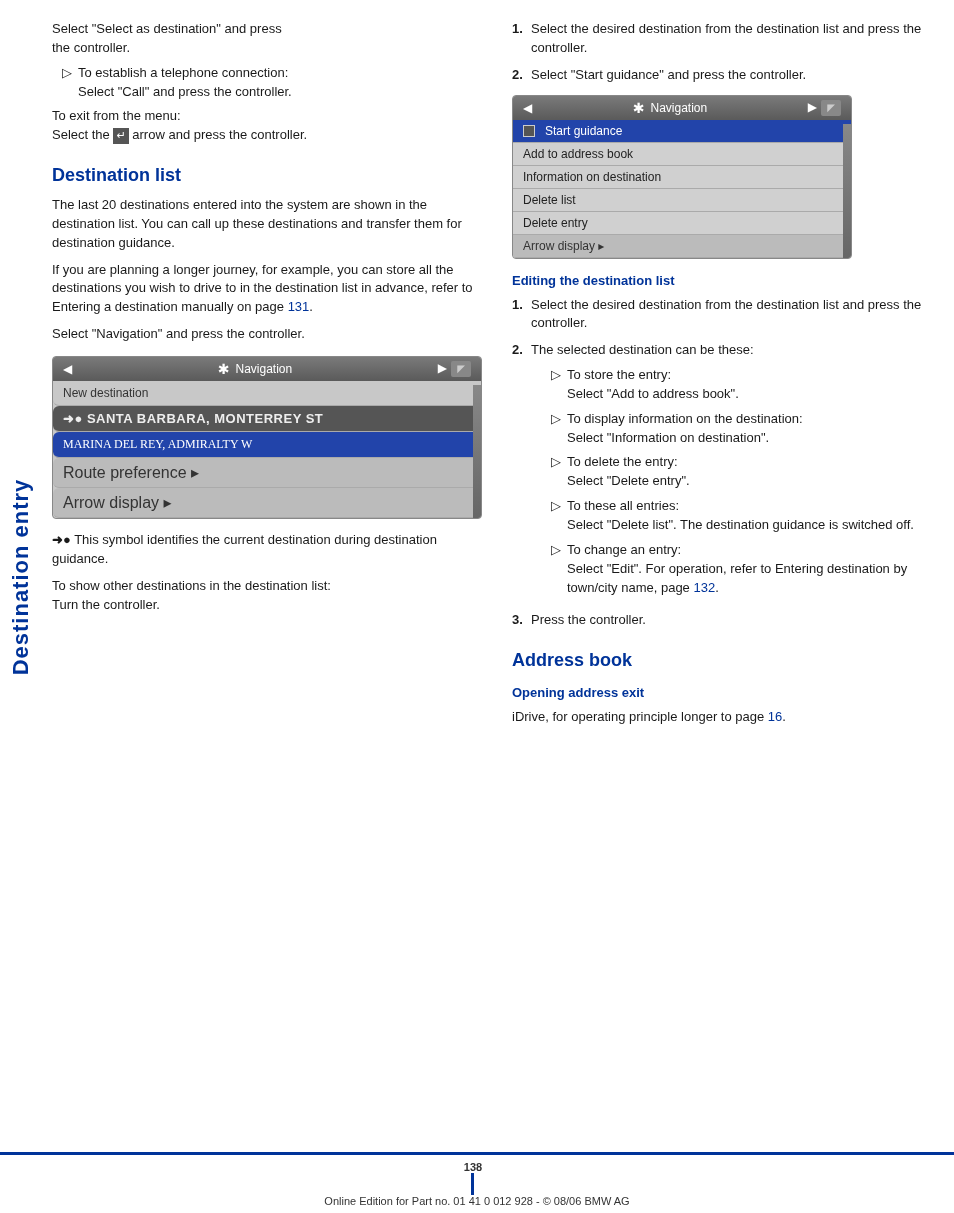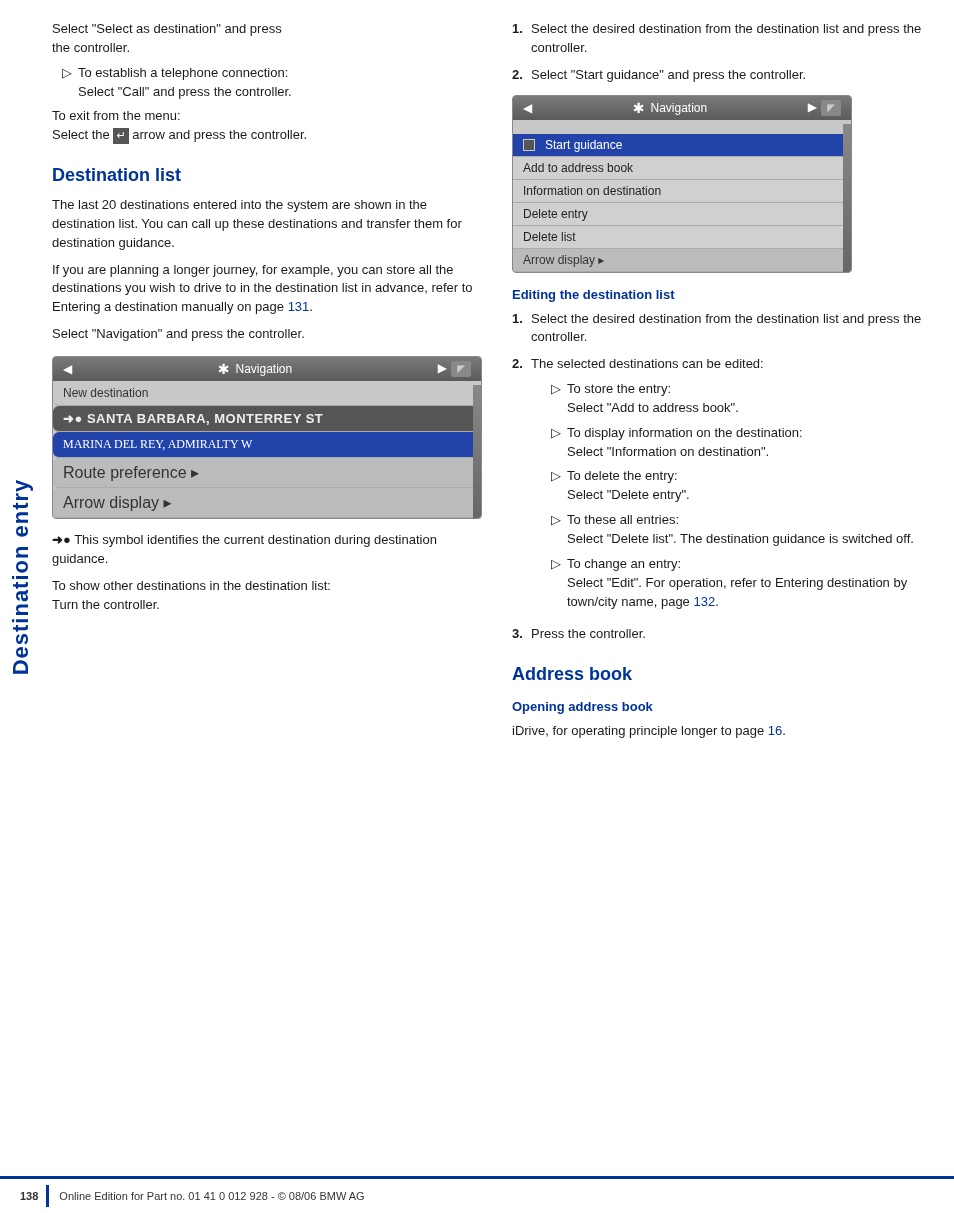--- a/index.html
+++ b/index.html
@@ -244,20 +244,21 @@
       position: absolute;
       bottom: 0;
       left: 0;
       right: 0;
       border-top: 3px solid #003399;
       display: flex;
       align-items: center;
       padding: 6px 20px;
       font-size: 11px;
       color: #333;
+      flex-direction: column;
     }
 
     .footer-page {
       font-weight: bold;
       margin-right: 8px;
     }
 
     .footer-bar {
       width: 3px;
       height: 22px;
@@ -283,21 +284,20 @@
       background: #d0d0d0;
       color: #222;
     }
 
     .nav-item-right.highlighted-right {
       background: #2244aa;
       color: white;
       display: flex;
       align-items: center;
       gap: 6px;
-      margin-top: 14px;
     }
 
     .nav-item-right.arrow-item-right {
       background: #bbb;
       color: #333;
       display: flex;
       align-items: center;
       justify-content: space-between;
     }
 
@@ -429,44 +429,44 @@
           <span class="checkbox-icon"></span>
           <span>Start guidance</span>
         </div>
         <div class="nav-item-right">
           <span>Add to address book</span>
         </div>
         <div class="nav-item-right">
           <span>Information on destination</span>
         </div>
         <div class="nav-item-right">
+          <span>Delete list</span>
+        </div>
+        <div class="nav-item-right">
           <span>Delete entry</span>
-        </div>
-        <div class="nav-item-right">
-          <span>Delete list</span>
         </div>
         <div class="nav-item-right arrow-item-right">
           <span>Arrow display ▸</span>
         </div>
         <div class="nav-side-bar"></div>
       </div>
 
       <h3 class="subsection-heading">
         <span>Editing the destination list</span>
       </h3>
 
       <ol class="numbered-list">
         <li>
           <span class="num">1.</span>
           <span>Select the desired destination from the destination list and press the controller.</span>
         </li>
         <li>
           <span class="num">2.</span>
           <div>
-            <span>The selected destinations can be edited:</span>
+            <span>The selected destination can be these:</span>
             
             <div class="sub-bullet" style="margin-top:6px;">
               <span class="bullet-arrow">▷</span>
               <span>
                 <span>To store the entry:</span><br>
                 <span>Select "Add to address book".</span>
               </span>
             </div>
             <div class="sub-bullet">
               <span class="bullet-arrow">▷</span>
@@ -500,21 +500,21 @@
           </div>
         </li>
         <li>
           <span class="num">3.</span>
           <span>Press the controller.</span>
         </li>
       </ol>
 
       <h2 class="section-heading">Address book</h2>
 
-      <h3 class="subsection-heading">Opening address book</h3>
+      <h3 class="subsection-heading">Opening address exit</h3>
 
       <p>
         <span>iDrive, for operating principle longer to page</span>
         <a class="link-text">16</a><span>.</span>
       </p>
 
     </div>
   </div>
 </div>
 

